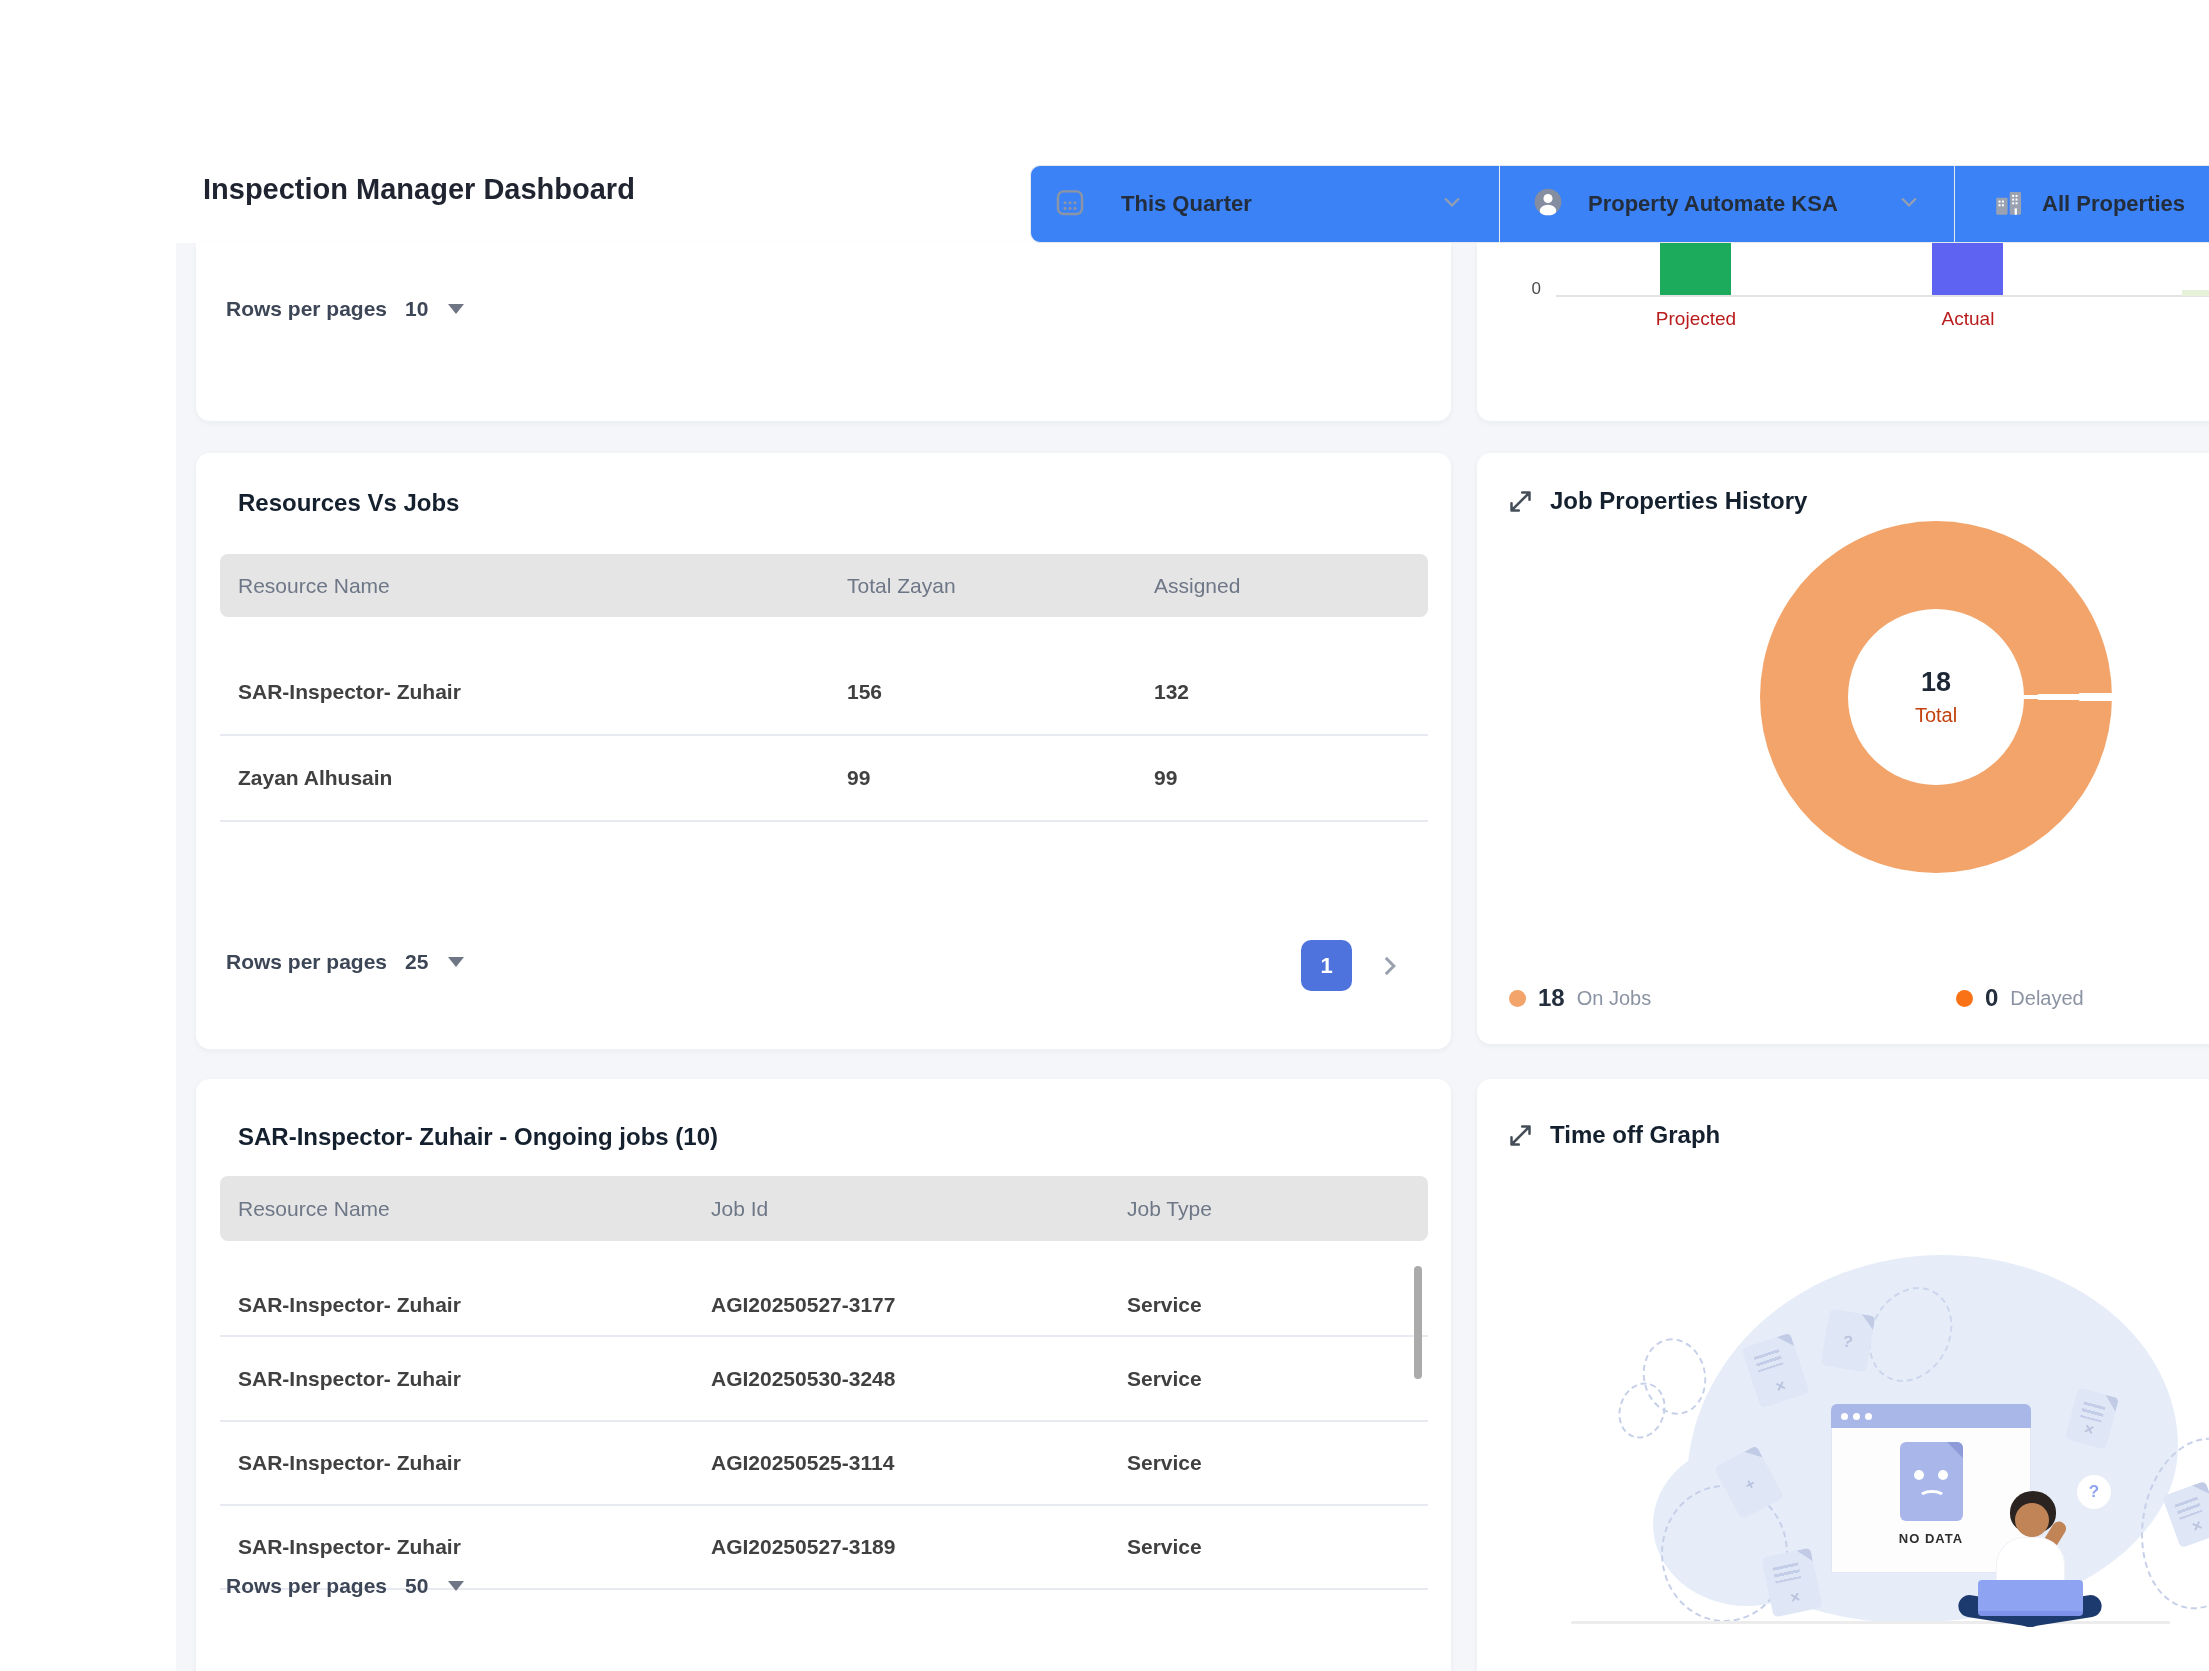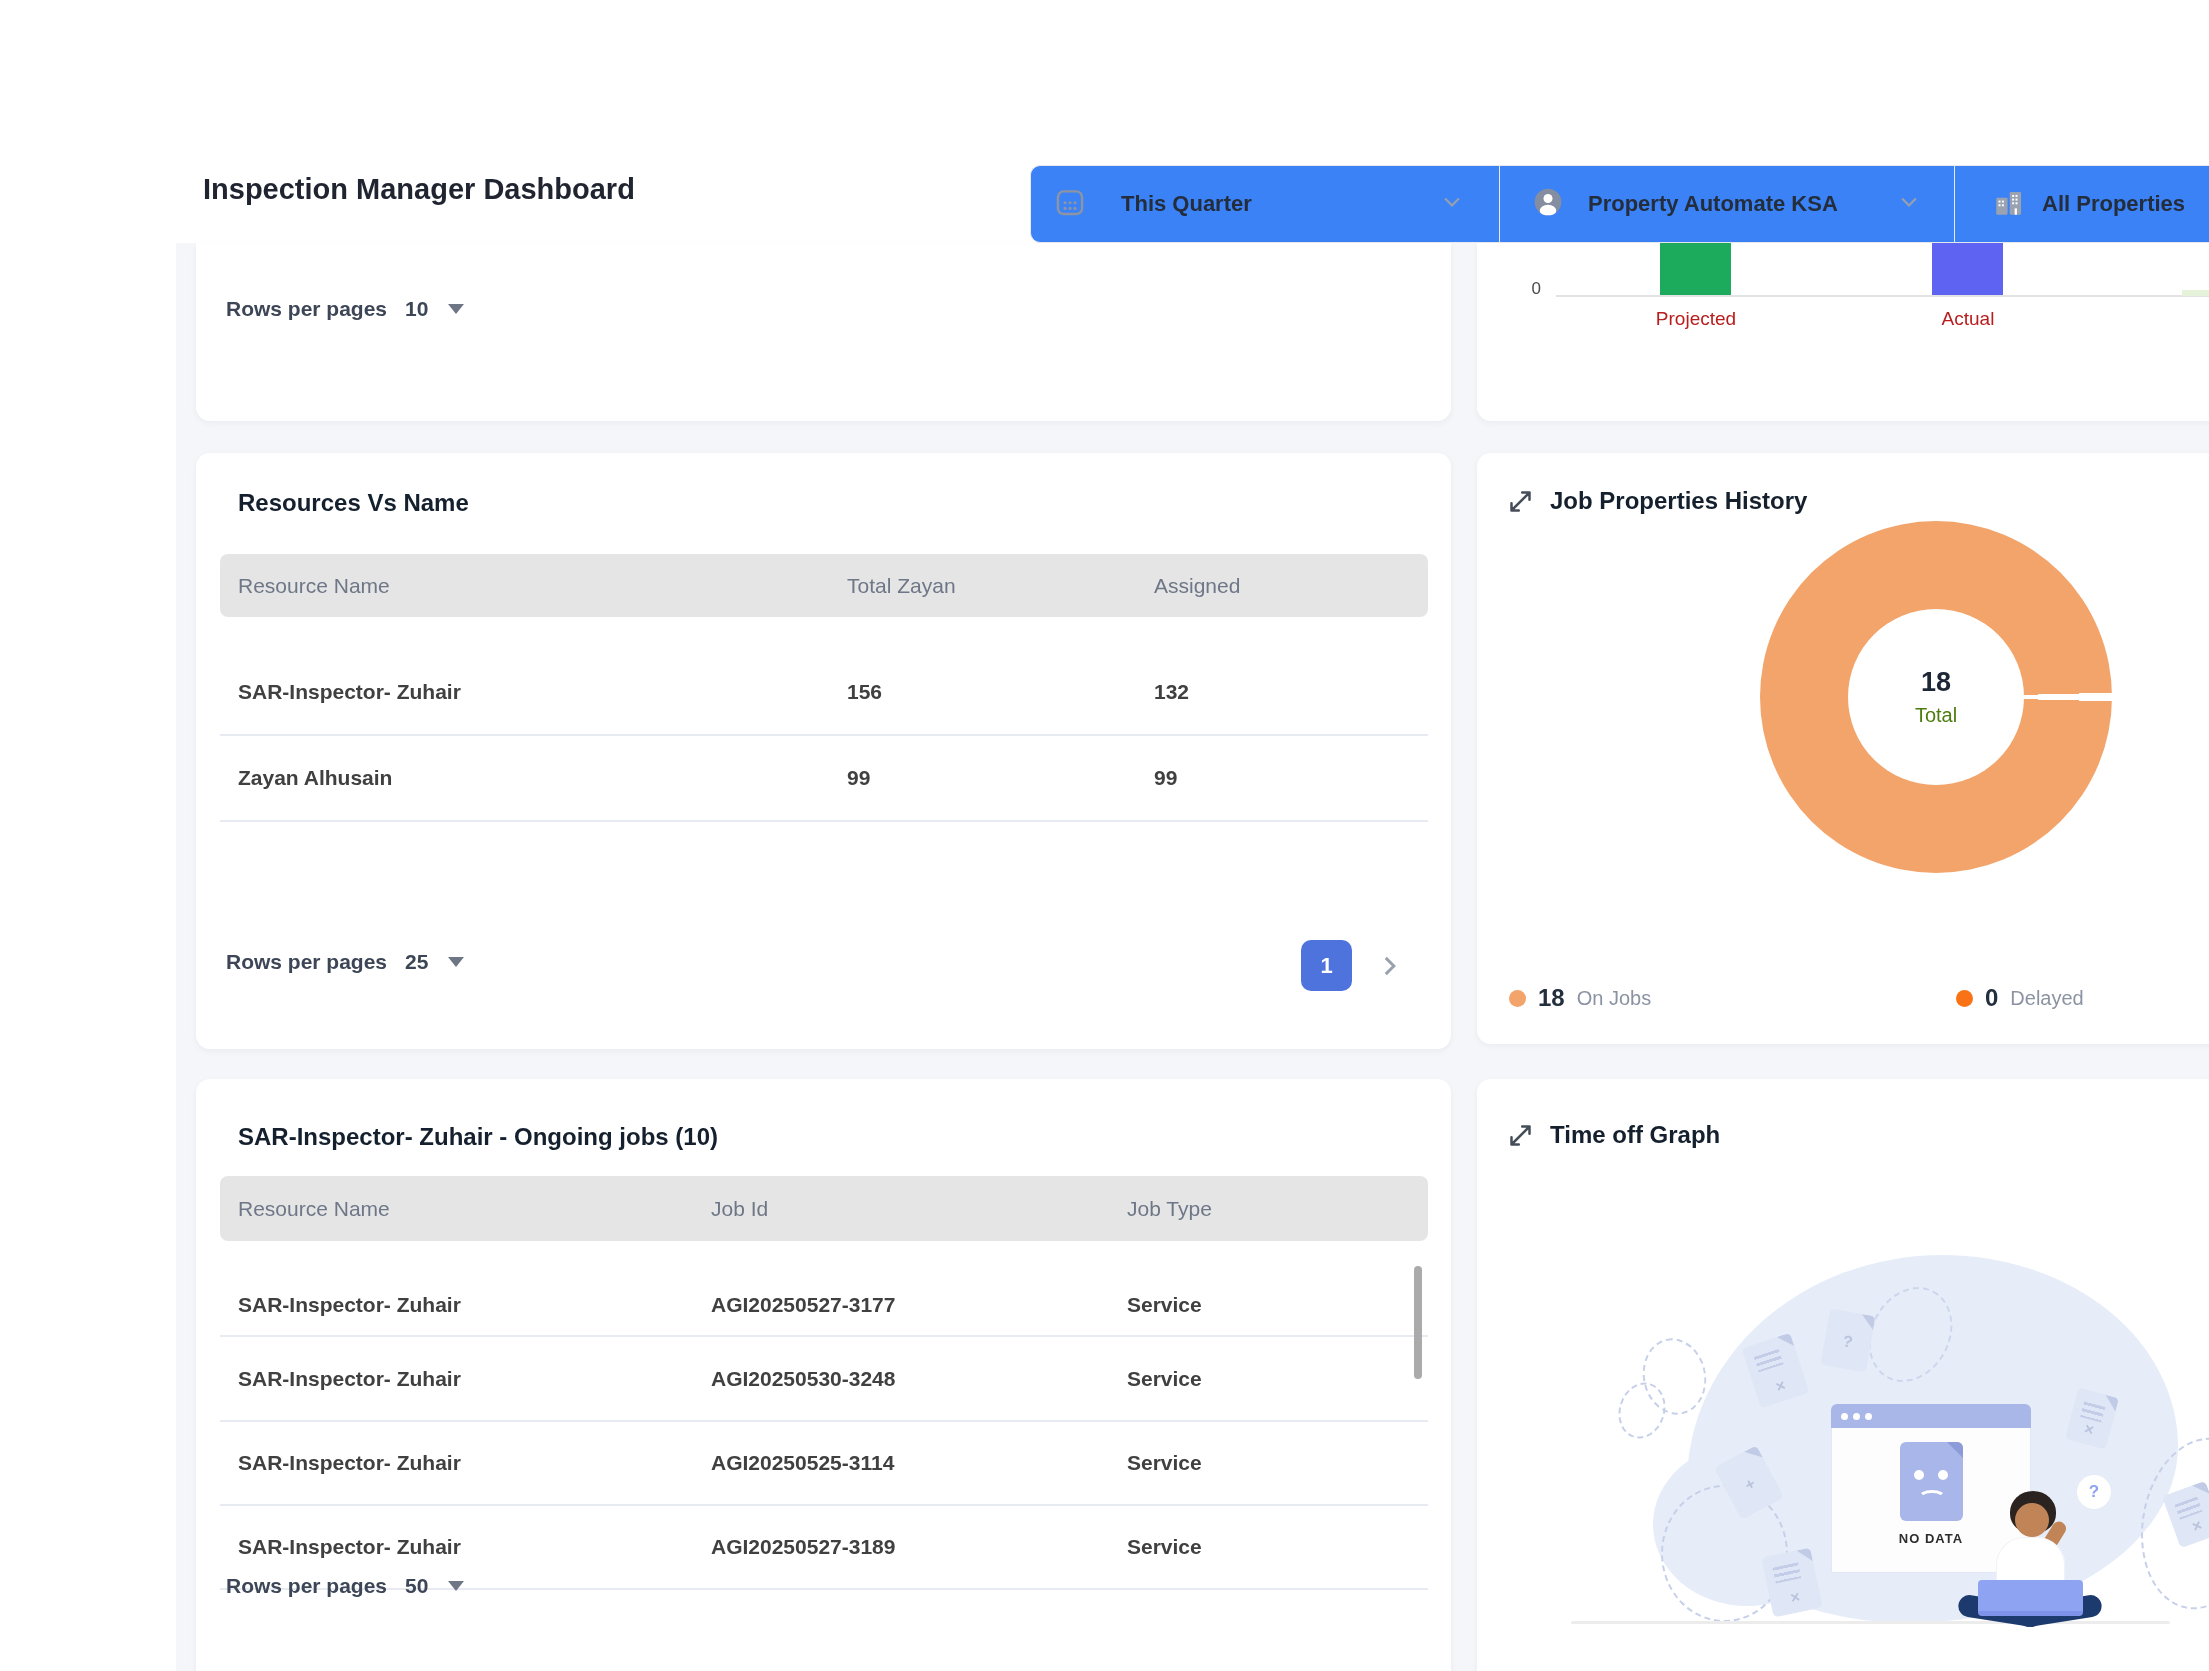--- a/index.html
+++ b/index.html
@@ -63,21 +63,21 @@
               background:#4e73dd; color:#fff; font-size:22px; font-weight:600; display:flex; align-items:center;
               justify-content:center; border:none; }
   .next-btn { position:absolute; left:1180px; top:499px; width:28px; height:28px; background:none; border:none; }
 
   
   .donut { position:absolute; left:283px; top:68px; width:352px; height:352px; border-radius:50%;
            background:conic-gradient(from 0deg, #f2a46a 0deg 88.6deg, #ffffff 88.6deg 91.4deg, #f2a46a 91.4deg 360deg); }
   .donut-hole { position:absolute; left:88px; top:88px; width:176px; height:176px; border-radius:50%; background:#fff;
                 display:flex; flex-direction:column; align-items:center; justify-content:center; gap:6px; }
   .donut-value { font-size:27px; font-weight:700; color:#1d2736; }
-  .donut-label { font-size:20px; color:#4d7c0f; }
+  .donut-label { font-size:20px; color:#c2410c; }
   .legend { position:absolute; top:531px; left:0; width:100%; }
   .legend-item { position:absolute; display:flex; align-items:center; gap:12px; }
   .li-ontime { left:32px; } .li-delayed { left:479px; }
   .legend-dot { width:17px; height:17px; border-radius:50%; }
   .legend-value { font-size:24px; font-weight:700; color:#242f3e; }
   .legend-label { font-size:20px; color:#8b93a3; }
 
   
   .vscroll { position:absolute; left:1218px; top:187px; width:8px; height:113px; border-radius:4px; background:#ababab; }
 
@@ -219,21 +219,21 @@
     <div class="axis-line"></div>
     <div class="bar bar-projected" style="background-color: rgb(28, 171, 92);"></div>
     <div class="bar bar-actual" style="background-color: rgb(95, 99, 242);"></div>
     <div class="bar-sliver"></div>
     <div class="bar-label lbl-projected">Projected</div>
     <div class="bar-label lbl-actual">Actual</div>
   </div>
 
   <div class="card" id="card-resources">
     <div class="title-row" style="left:42px; top:36px;">
-      <span class="card-title">Resources Vs Name</span>
+      <span class="card-title">Resources Vs Jobs</span>
     </div>
     <div class="tbl-head cols-resources" style="top:101px;">
       <span class="cell">Resource Name</span>
       <span class="cell">Total Zayan</span>
       <span class="cell">Assigned</span>
     </div>
     <div class="tbl-row cols-resources" style="top:164px; height:86px;">
       <span class="cell">SAR-Inspector- Zuhair</span>
       <span class="cell">156</span>
       <span class="cell">132</span>

